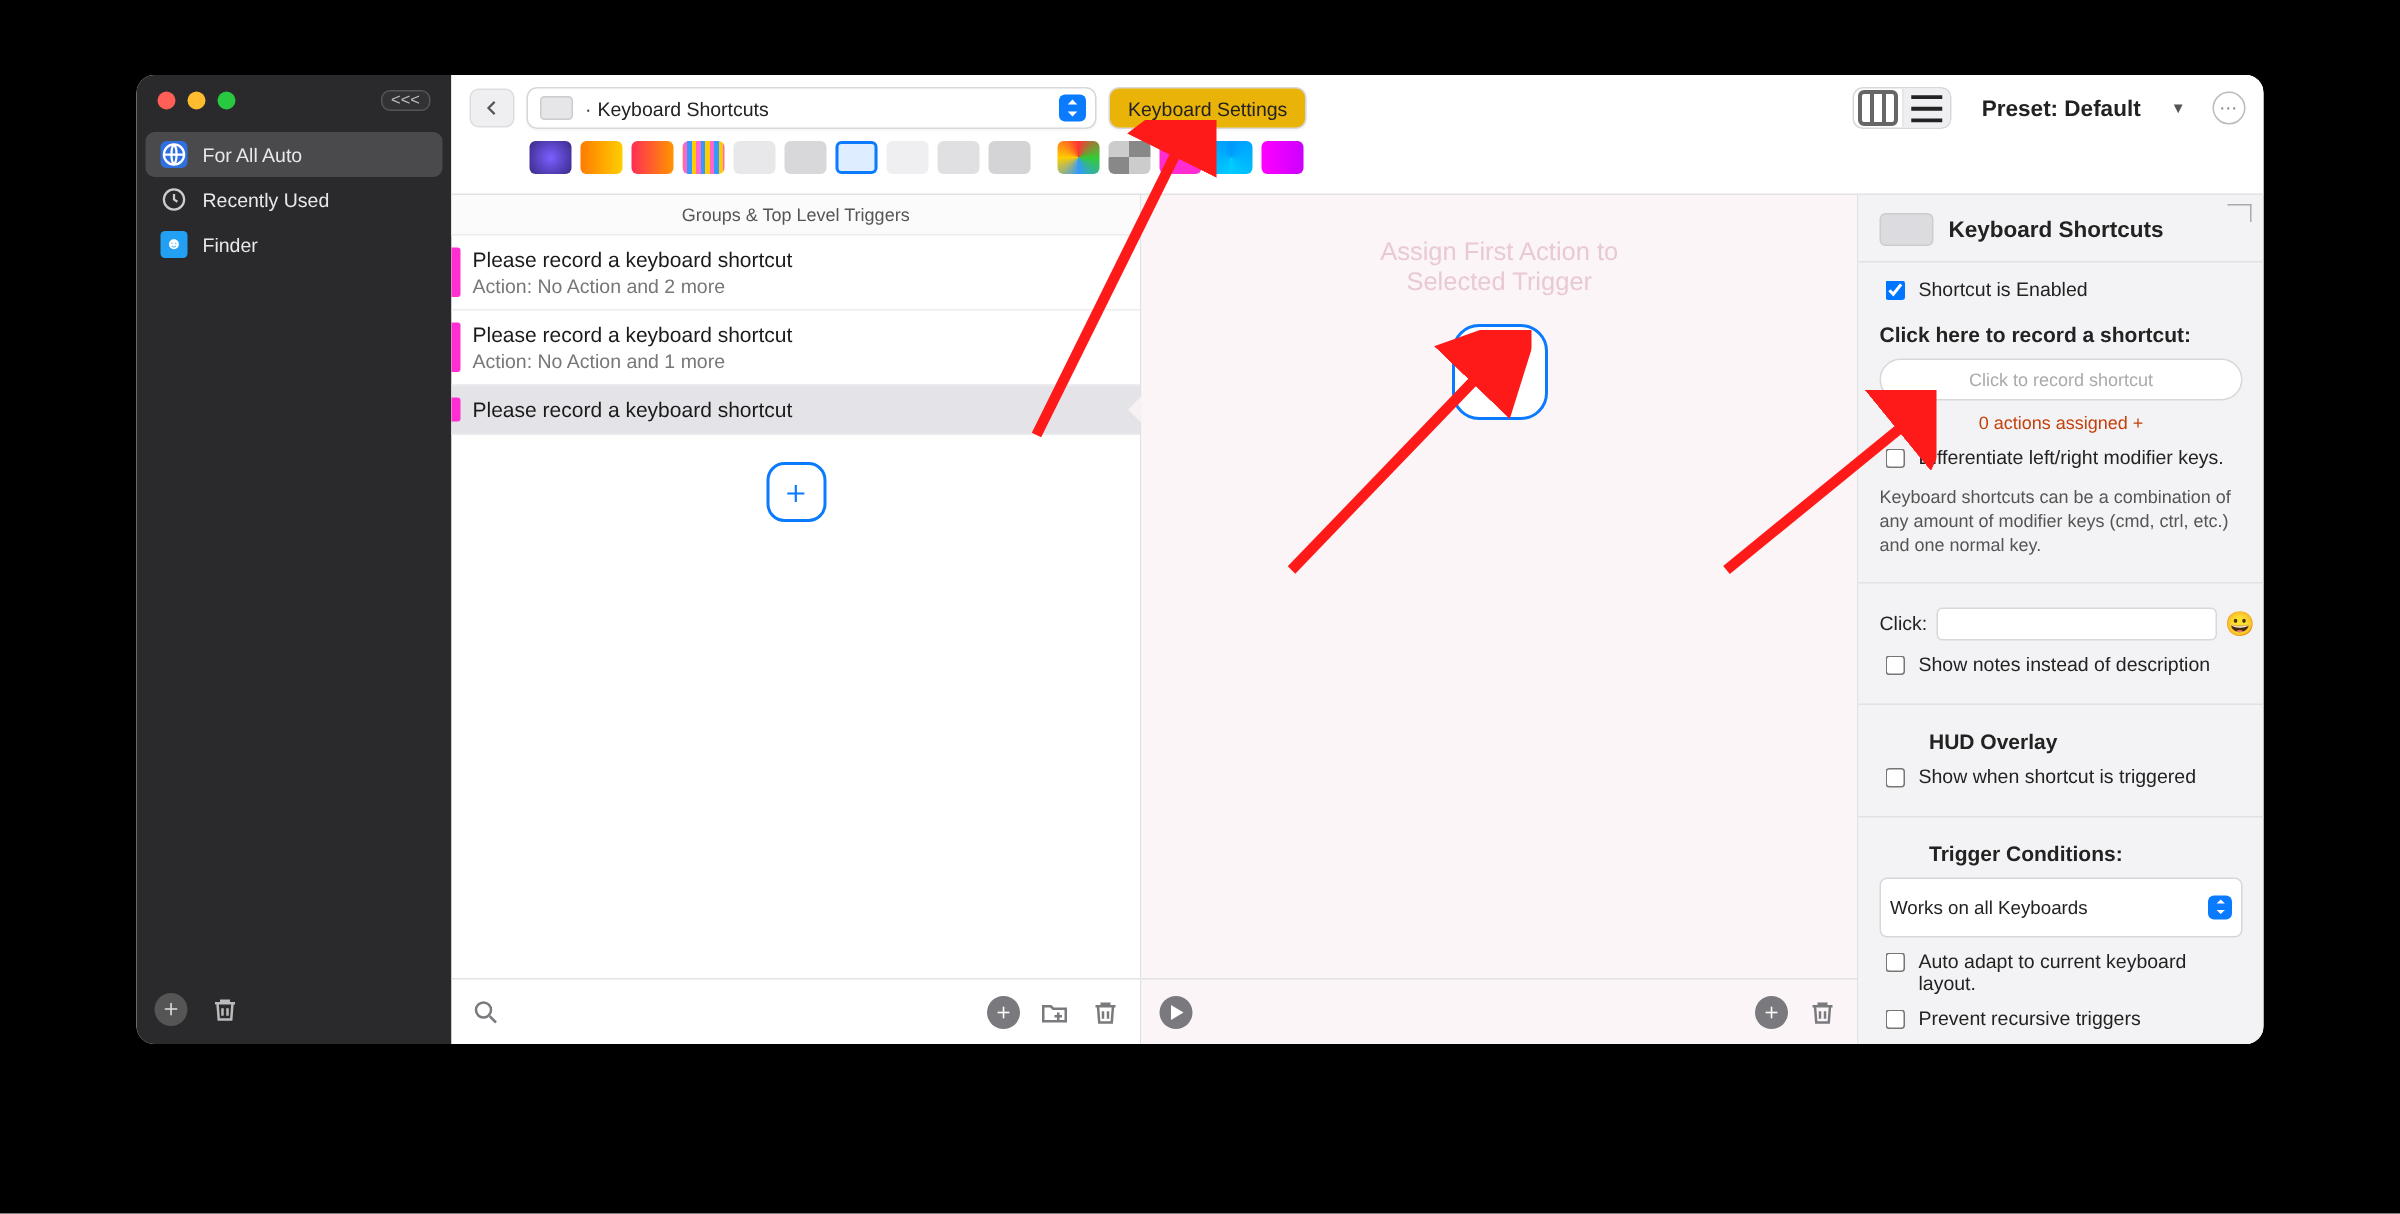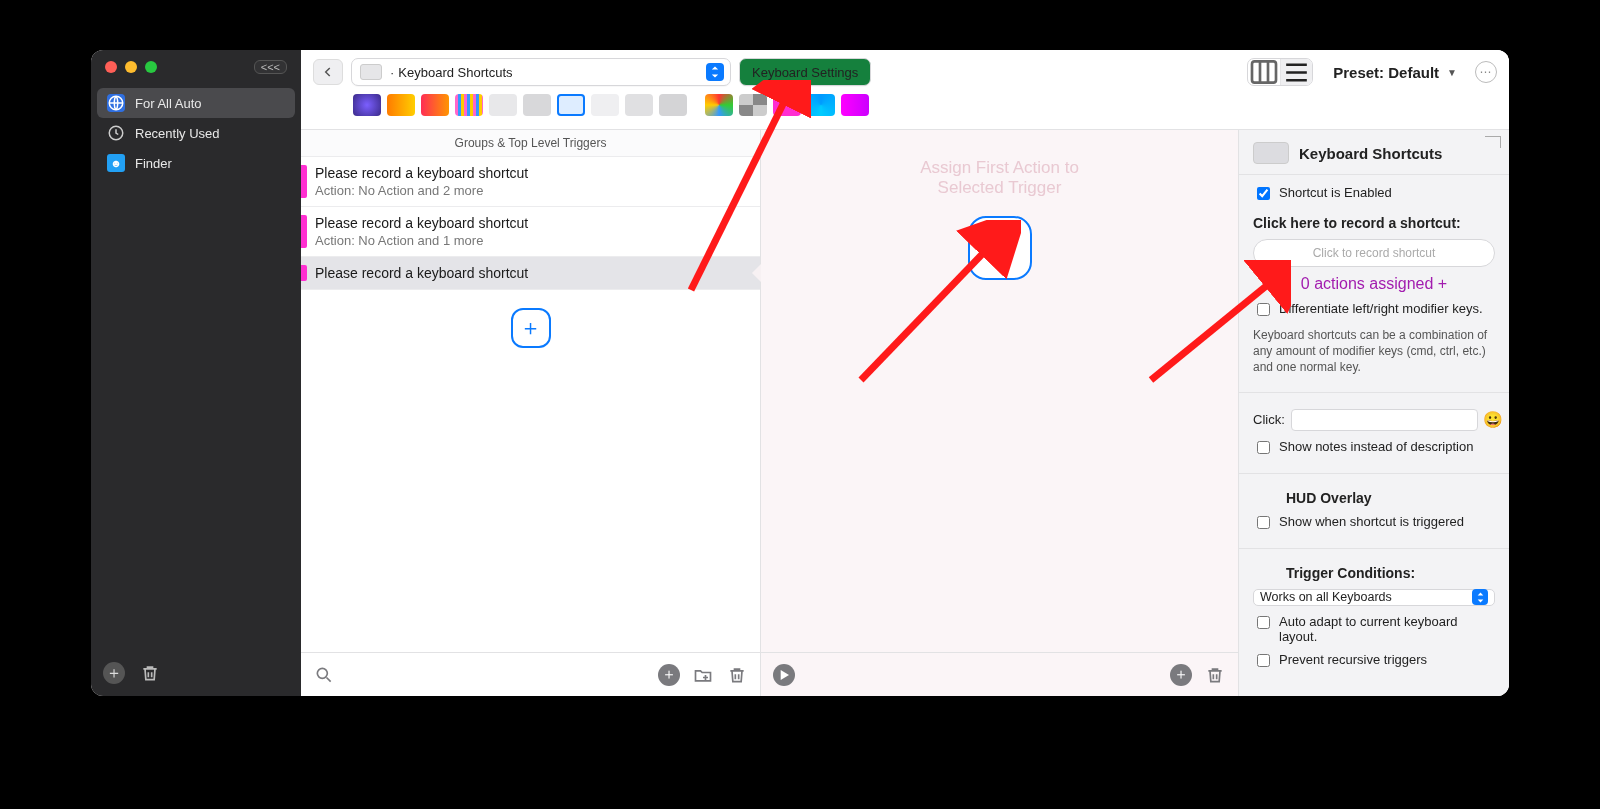--- a/index.html
+++ b/index.html
@@ -110,38 +110,38 @@
   }
   .dropdown .dot { margin:0 4px 0 2px; font-size:13px; color:#333;}
   .dropdown .caret {
     margin-left:auto; width:18px; height:18px;
     background:#0a7aff; border-radius:4px;
     display:flex; align-items:center; justify-content:center;
     color:#fff; font-size:10px; line-height:1;
   }
   .pill-btn {
     height:28px; padding:0 12px; border-radius:7px;
-    border:1px solid #d7d7da; background:#15803d;
+    border:1px solid #d7d7da; background:#eab308;
     display:flex; align-items:center; font-size:13px;
     box-shadow: 0 1px 1px rgba(0,0,0,.03);
   }
   .toolbar-spacer { flex:1; }
   .seg {
     display:flex; border:1px solid #d7d7da; border-radius:7px;
     overflow:hidden; height:28px; background:#fff;
   }
   .seg div {
     width:32px; display:flex; align-items:center; justify-content:center;
     color:#666; font-size:14px;
   }
   .seg div + div { border-left:1px solid #e4e4e6;}
   .seg .active { background:#efeff1; color:#111;}
   .preset {
     margin-left:12px; font-weight:600; font-size:15px; color:#222;
-    display:flex; align-items:center; gap:8px;
+    display:flex; align-items:center; gap:20px;
   }
   .preset .car { font-size:10px; color:#555;}
   .more-circle {
     margin-left:10px; width:22px; height:22px; border-radius:50%;
     border:1.5px solid #bbb; color:#888;
     display:flex; align-items:center; justify-content:center;
     font-size:12px; letter-spacing:1px;
   }
 
   .toolbar-row2 {
@@ -253,32 +253,32 @@
   .ins-body { padding:10px 14px 0; display:flex; flex-direction:column; gap:8px;}
   .ck { display:flex; align-items:flex-start; gap:6px;}
   .ck input { margin-top:2px;}
   .rec-label { font-weight:700; font-size:14px; margin-top:4px;}
   .rec-btn {
     height:28px; border-radius:14px; background:#fff;
     border:1px solid #d7d7da; color:#aaa;
     display:flex; align-items:center; justify-content:center;
     font-size:12px;
   }
-  .assigned { text-align:center; color:#a21caf; font-size:16px;}
+  .assigned { text-align:center; color:#c2410c; font-size:12px;}
   .small { font-size:12px; color:#555; line-height:1.35;}
   .notes-row { display:flex; align-items:center; gap:6px;}
   .notes-row input.txt {
     flex:1; height:22px; border:1px solid #d7d7da; border-radius:4px; background:#fff;
     padding:0 4px;
   }
   .emoji { font-size:16px;}
   .section-hr { border:none; border-top:1px solid #e2e2e4; margin:8px -14px;}
   .sec-title { font-weight:700; font-size:14px;padding-left:33px;}
   .select {
-    height:17px; border:1px solid #d7d7da; border-radius:5px;
+    height:40px; border:1px solid #d7d7da; border-radius:5px;
     background:#fff; display:flex; align-items:center; padding:0 6px;
     position:relative; font-size:12.5px;
   }
   .select .scar{
     margin-left:auto; width:16px;height:16px;border-radius:4px;background:#0a7aff;color:#fff;
     display:flex;align-items:center;justify-content:center;font-size:9px;line-height:1;
   }
 
   
   .arrow {

